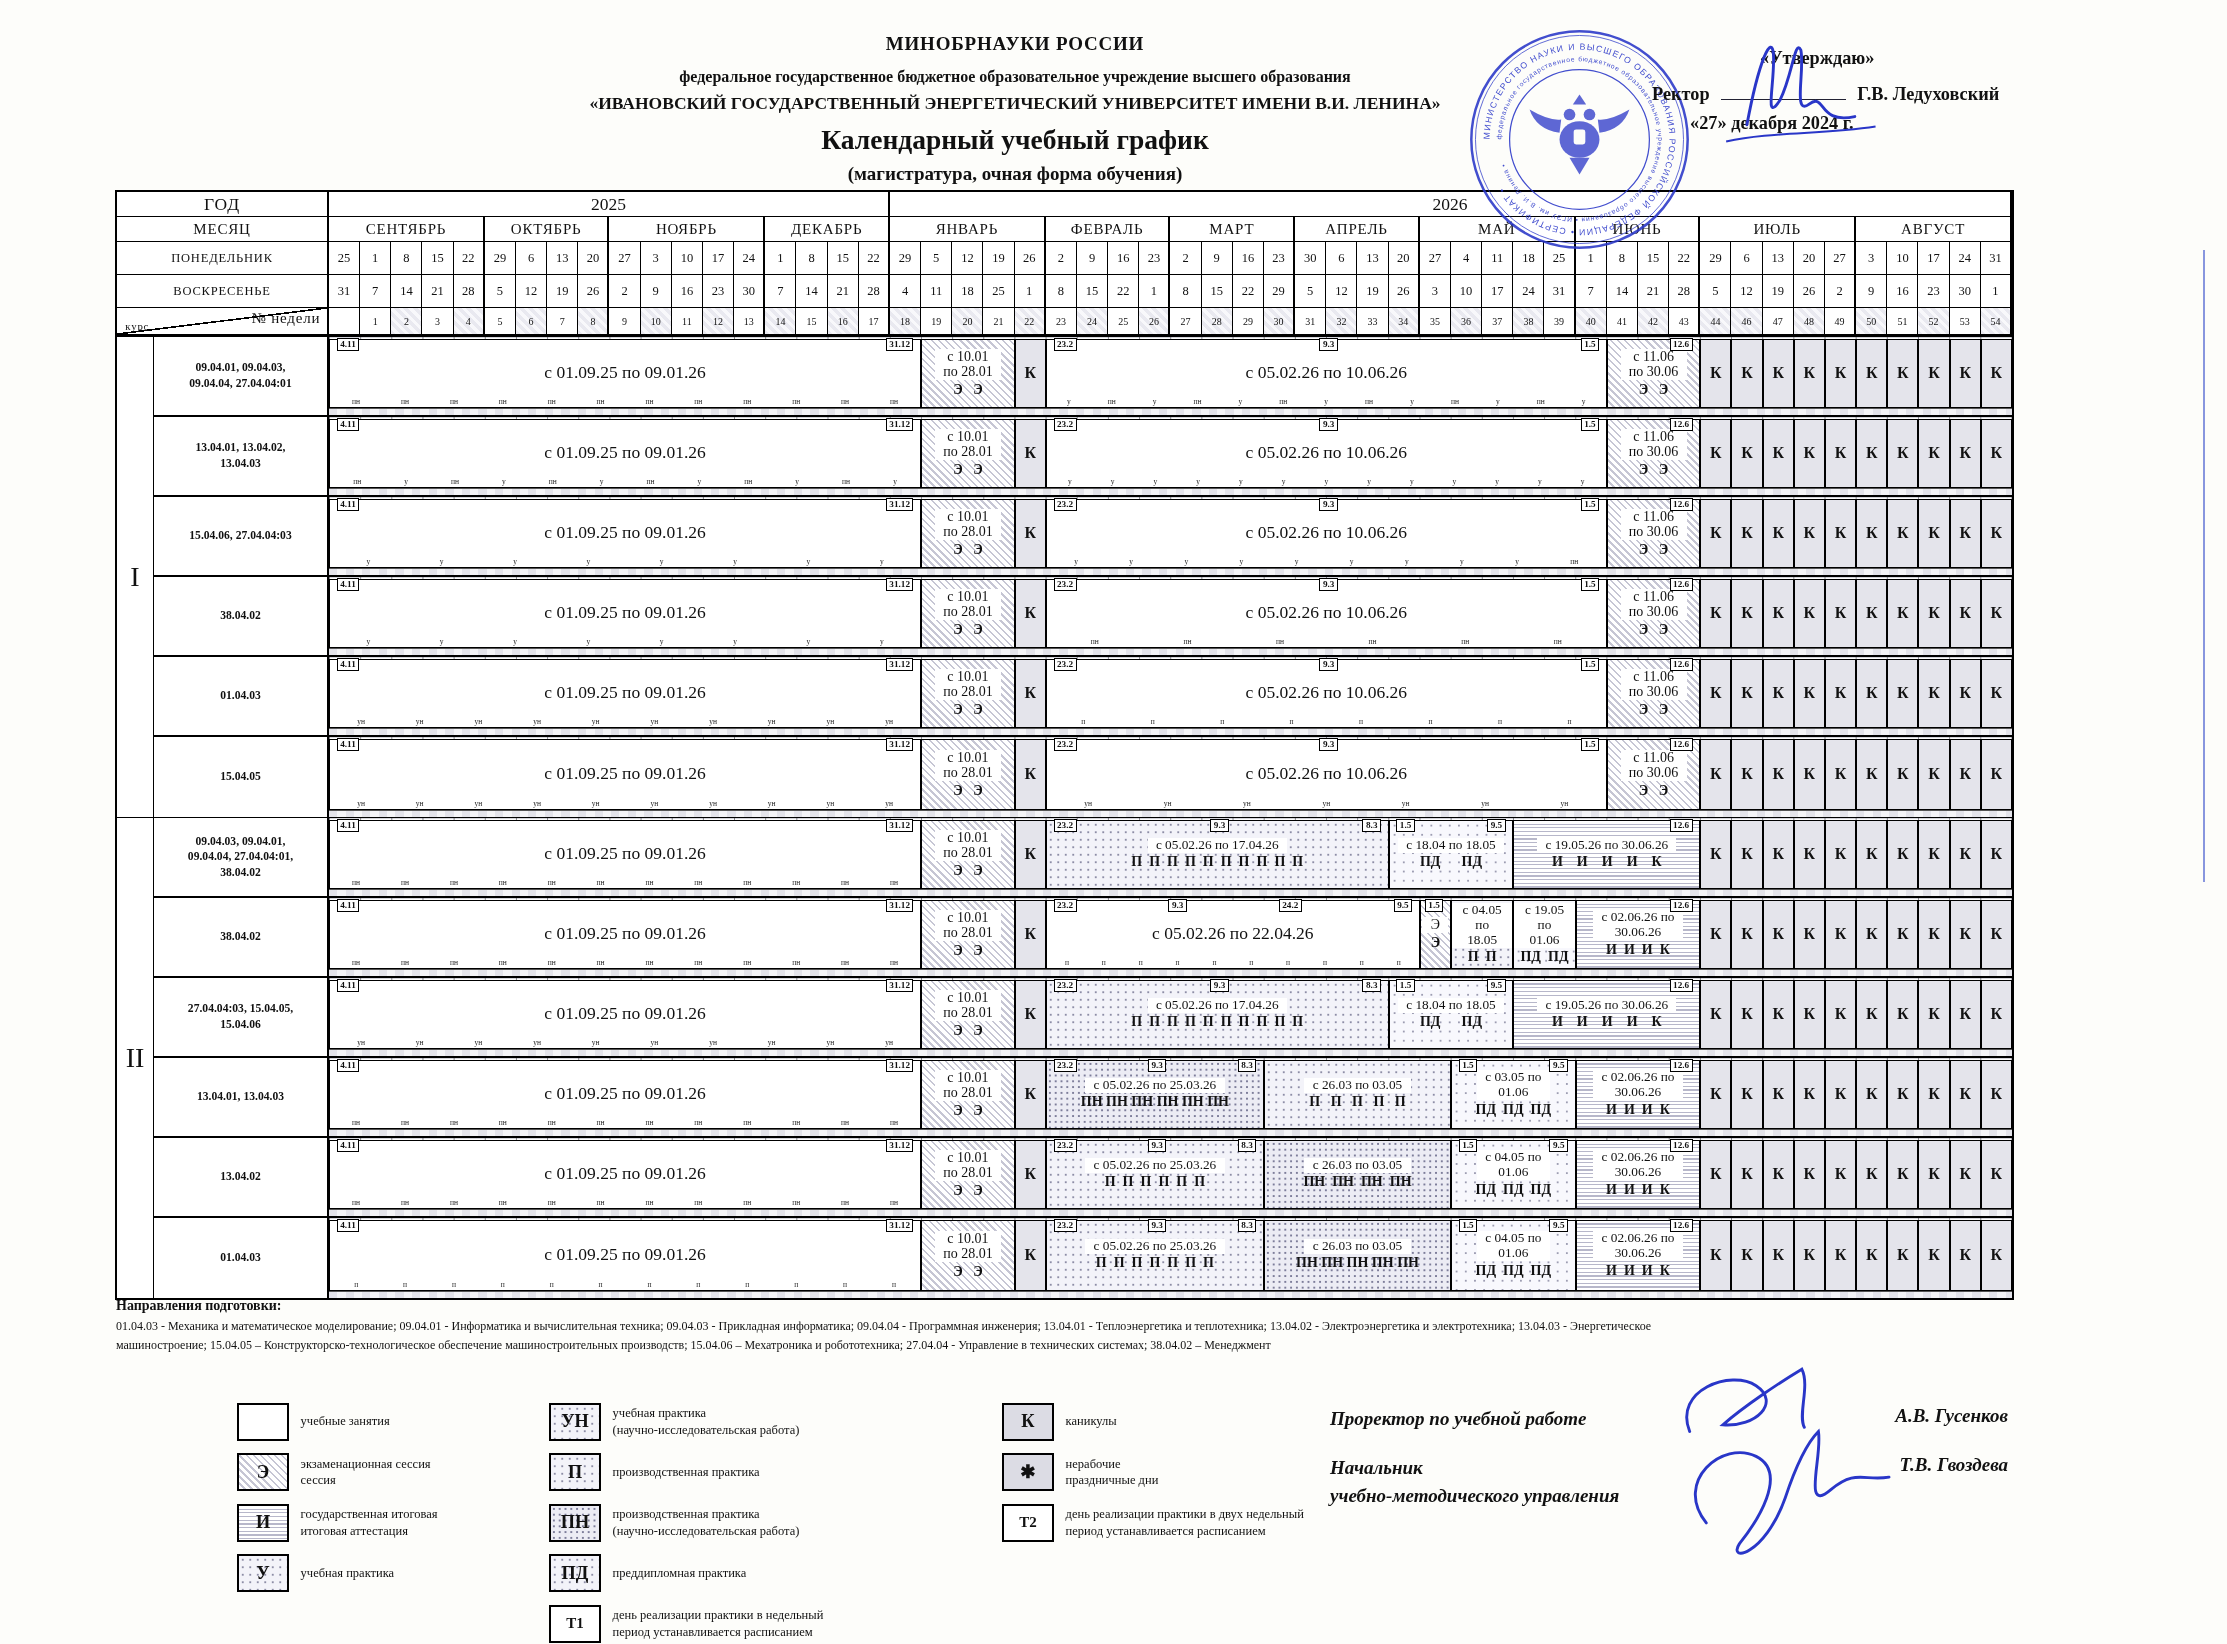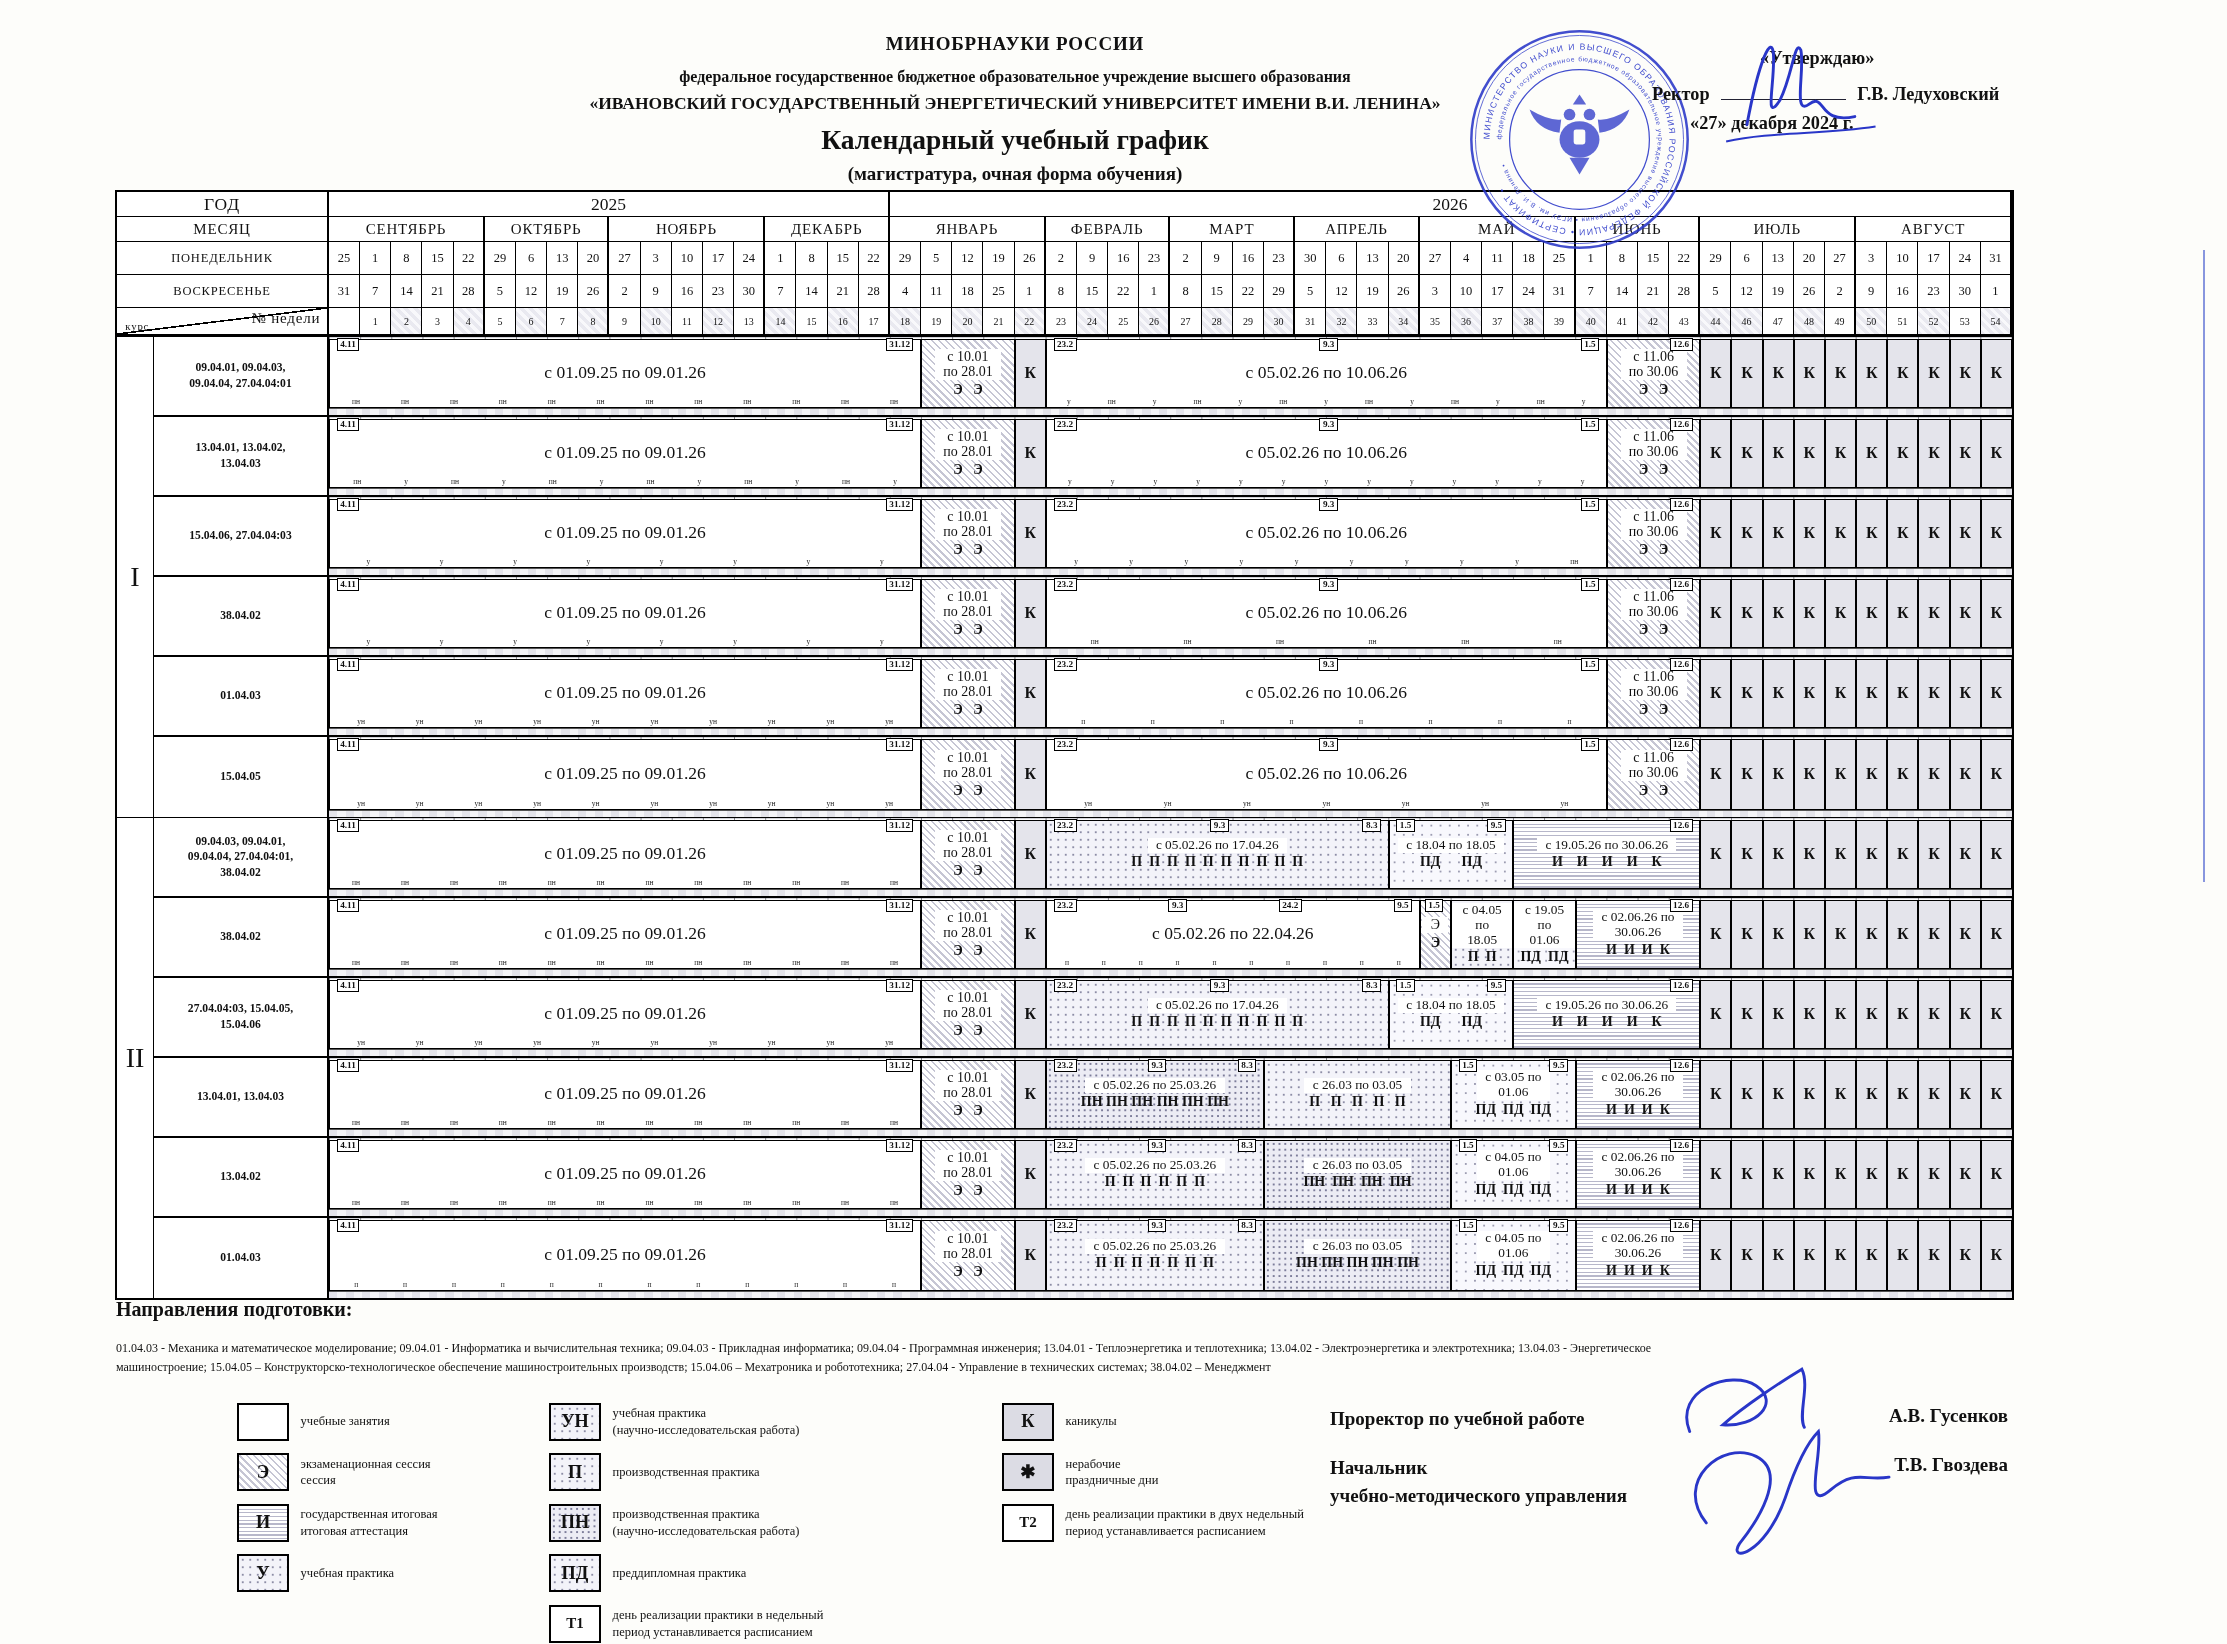--- a/index.html
+++ b/index.html
@@ -73,39 +73,39 @@
   .seg.practice .seg-text,.seg.pn .seg-text,.seg.pd .seg-text,.seg.gia .seg-text{font-size:13.3px;}
   .seg-sub{font-size:14px;font-weight:bold;white-space:pre;margin-top:1.7px;overflow:hidden;max-width:100%;}
   .seg-strip{position:absolute;bottom:0.8px;left:1.7px;right:1.7px;display:flex;justify-content:space-around;
              font-size:7.5px;color:#222;z-index:2;}
   .seg-marks{position:absolute;top:-1.7px;left:0;right:0;display:flex;justify-content:space-between;
              padding:0 6.7px;z-index:3;pointer-events:none;}
   .mark{border:1.7px solid #000;background:#fff;font-size:9.2px;line-height:1.15;padding:0 2.5px;font-weight:bold;}
 
   
   .dirs{position:absolute;left:116px;top:1298px;width:1939px;}
-  .dirs-title{font-size:20px;font-weight:bold;margin-bottom:18px;}
+  .dirs-title{font-size:14px;font-weight:bold;margin-bottom:3px;}
   .dirs-line{font-size:12px;line-height:1.55;}
 
   
   .legend{position:absolute;left:237px;top:1400px;display:flex;}
   .lcol1{width:312px;} .lcol2{width:453px;} .lcol3{width:533px;}
   .litem{display:flex;align-items:center;gap:11.6px;margin-bottom:7.5px;min-height:43px;}
   .lbox{width:52px;height:38px;border:2.1px solid #000;display:flex;align-items:center;justify-content:center;
         font-size:18.3px;font-weight:bold;flex:none;box-sizing:border-box;background:#fff;}
   .lbox.hatch{background:repeating-linear-gradient(45deg,#ffffff 0 3.3px,#c6c6d4 3.3px 5px);}
   .lbox.lines{background:repeating-linear-gradient(to bottom,#ffffff 0 2.5px,#b7b7ca 2.5px 3.7px);}
   .lbox.dots{background-color:#f3f3f9;background-image:radial-gradient(#8d8da6 0.8px,transparent 1.2px);background-size:7.5px 7.5px;}
   .lbox.dots2{background-color:#ececf4;background-image:radial-gradient(#7d7d9a 1px,transparent 1.2px);background-size:5.8px 5.8px;}
   .lbox.gray{background:#dcdce4;}
   .lbox.plainT{font-size:15px;}
   .ltext{font-size:12.5px;white-space:pre-line;line-height:1.3;}
 
   
-  .sigblock{position:absolute;left:1330px;top:1405px;width:678px;z-index:5;}
+  .sigblock{position:absolute;left:1330px;top:1405px;width:678px;z-index:5;font-style:italic;}
   .sigrow{display:flex;justify-content:space-between;font-size:19px;font-weight:bold;margin-bottom:21.6px;}
   .sigrole{white-space:pre-line;line-height:1.45;}
   .signame{white-space:nowrap;}
   .bottom-sigs{position:absolute;left:1656px;top:1365px;z-index:6;}
   .scanline{position:absolute;right:21.6px;top:250px;width:2.5px;height:632px;background:#4a5fd0;opacity:.65;}
 </style>
 </head>
 <body>
 
 <div class="doc-header">

